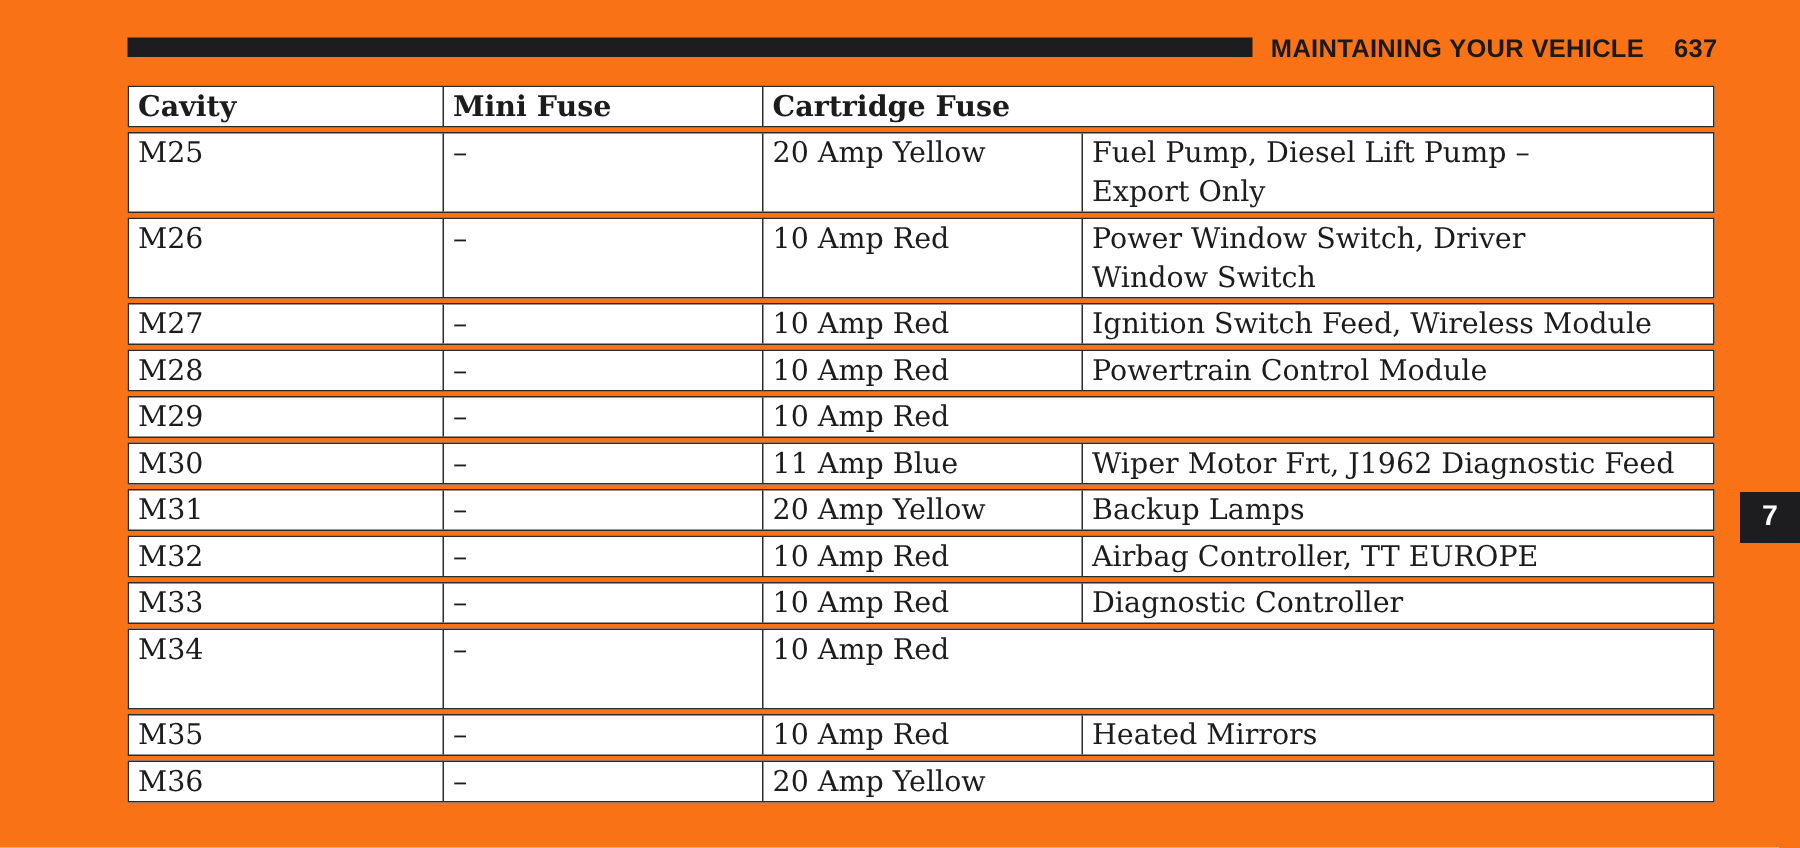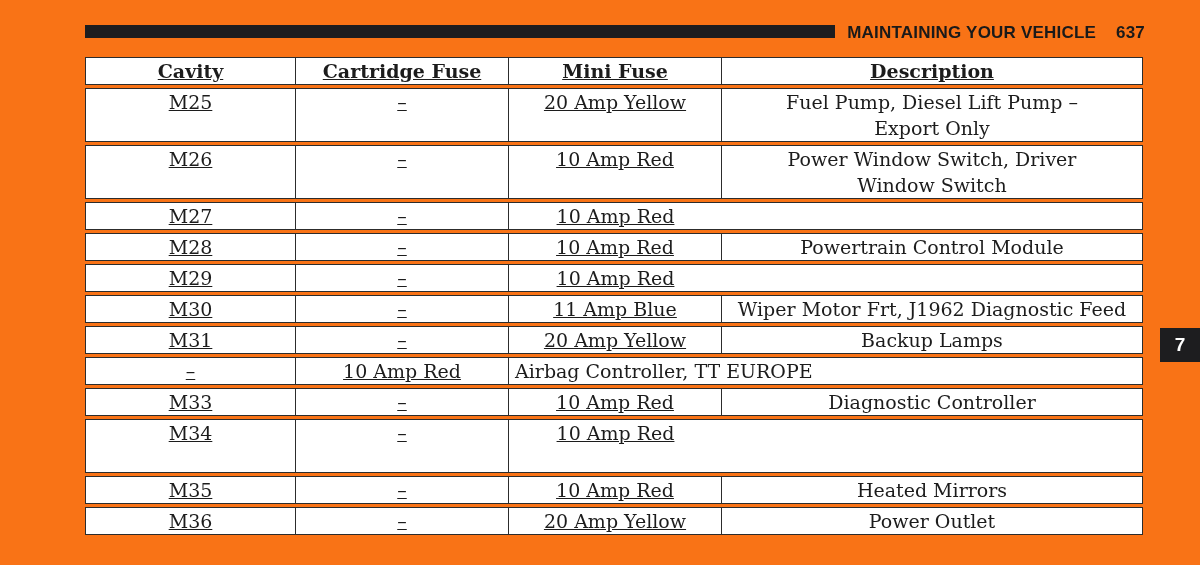--- a/index.html
+++ b/index.html
@@ -52,26 +52,25 @@
     grid-template-columns: 210px 213px 213px 1fr;
     border: 1.5px solid #2c2c2c;
     background: #fff;
     margin-bottom: 3px;
     min-height: 28px;
     align-items: start;
   }
   .trow.tall { min-height: 54px; }
   .cell {
     height: 100%;
-    text-align: center;
+    text-align: left;
     font-size: 19px;
     line-height: 26px;
     padding: 0 6px;
     border-right: 1.5px solid #2c2c2c;
-    text-decoration: underline;
   }
   .cell:last-child { border-right: none; }
   .thead .cell {
     font-weight: bold;
     font-size: 19px;
   }
   .c-desc .wrapbox { display: inline-block; }
   .trow:not(.tall) .c-desc { white-space: nowrap; }
   .trow.tall .c-desc .wrapbox { max-width: 352px; }
 
@@ -100,43 +99,43 @@
   <div class="header-bar"></div>
   <div class="header-text">
     <span>MAINTAINING YOUR VEHICLE</span>
     <span>637</span>
   </div>
 
   <div class="fuse-table">
 
     <div class="trow thead">
       <div class="cell">Cavity</div>
+      <div class="cell">Mini Fuse</div>
       <div class="cell">Cartridge Fuse</div>
-      <div class="cell">Mini Fuse</div>
-      <div class="cell">Description</div>
     </div>
 
     <div class="trow tall">
       <div class="cell">M25</div>
       <div class="cell">–</div>
       <div class="cell">20 Amp Yellow</div>
       <div class="cell c-desc"><span class="wrapbox">Fuel Pump, Diesel Lift Pump – Export Only</span></div>
     </div>
 
     <div class="trow tall">
       <div class="cell">M26</div>
       <div class="cell">–</div>
       <div class="cell">10 Amp Red</div>
       <div class="cell c-desc"><span class="wrapbox">Power Window Switch, Driver Window Switch</span></div>
     </div>
 
     <div class="trow">
       <div class="cell">M27</div>
       <div class="cell">–</div>
       <div class="cell">10 Amp Red</div>
+      <div class="cell c-desc"><span class="wrapbox">Ignition Switch Feed, Wireless Module</span></div>
     </div>
 
     <div class="trow">
       <div class="cell">M28</div>
       <div class="cell">–</div>
       <div class="cell">10 Amp Red</div>
       <div class="cell c-desc"><span class="wrapbox">Powertrain Control Module</span></div>
     </div>
 
     <div class="trow">
@@ -153,20 +152,21 @@
     </div>
 
     <div class="trow">
       <div class="cell">M31</div>
       <div class="cell">–</div>
       <div class="cell">20 Amp Yellow</div>
       <div class="cell c-desc"><span class="wrapbox">Backup Lamps</span></div>
     </div>
 
     <div class="trow">
+      <div class="cell">M32</div>
       <div class="cell">–</div>
       <div class="cell">10 Amp Red</div>
       <div class="cell c-desc"><span class="wrapbox">Airbag Controller, TT EUROPE</span></div>
     </div>
 
     <div class="trow">
       <div class="cell">M33</div>
       <div class="cell">–</div>
       <div class="cell">10 Amp Red</div>
       <div class="cell c-desc"><span class="wrapbox">Diagnostic Controller</span></div>
@@ -182,21 +182,20 @@
       <div class="cell">M35</div>
       <div class="cell">–</div>
       <div class="cell">10 Amp Red</div>
       <div class="cell c-desc"><span class="wrapbox">Heated Mirrors</span></div>
     </div>
 
     <div class="trow">
       <div class="cell">M36</div>
       <div class="cell">–</div>
       <div class="cell">20 Amp Yellow</div>
-      <div class="cell c-desc"><span class="wrapbox">Power Outlet</span></div>
     </div>
 
   </div>
 
   <div class="side-tab">
     <span>7</span>
   </div>
 
 </div>
 

